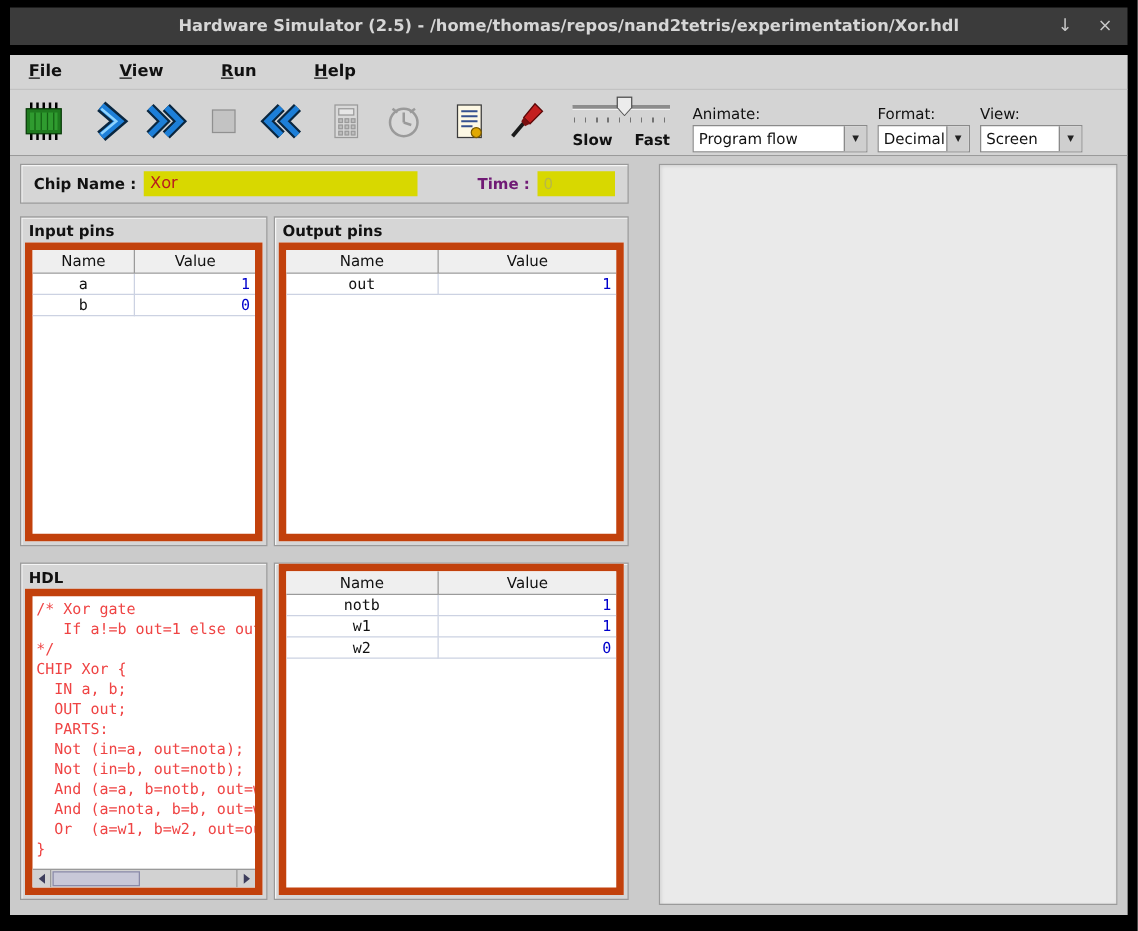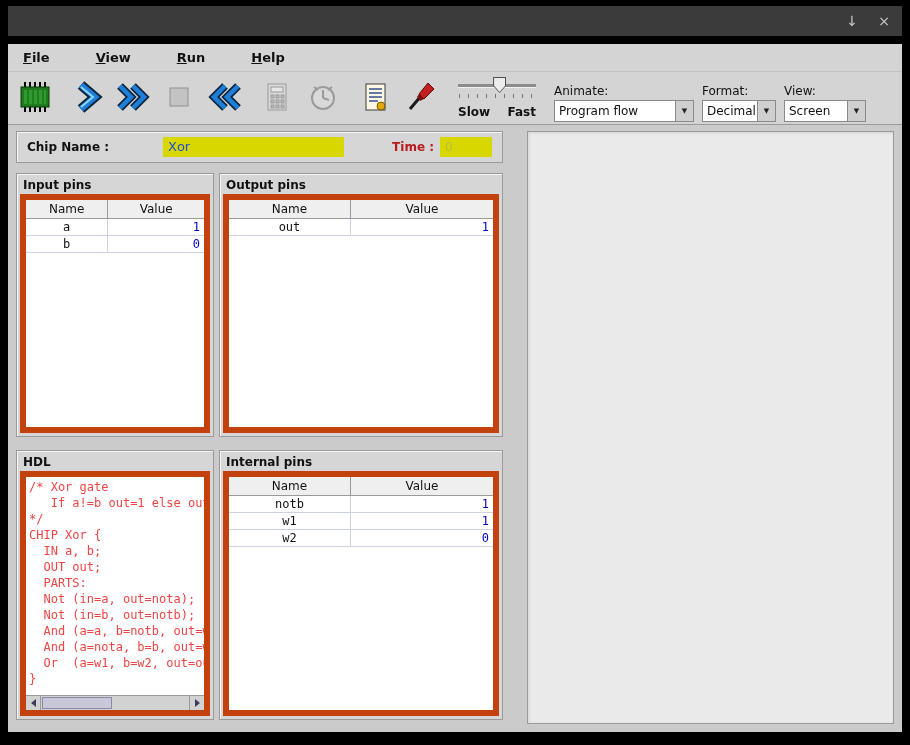--- a/index.html
+++ b/index.html
@@ -42,22 +42,22 @@
 
   
   .content { flex:1; background:#cbcbcb; padding:6px 8px 8px 8px; display:flex; gap:24px; overflow:hidden; }
   .left-col { width:487px; flex:0 0 auto; display:flex; flex-direction:column; }
   .right-panel { flex:1; border:1px solid #9a9a9a; background:#eaeaea; box-shadow:inset 1px 1px 3px rgba(0,0,0,0.10); }
 
   .panel { background:#d6d6d6; border:1px solid #9a9a9a; box-shadow:inset 1px 1px 0 rgba(255,255,255,0.75); }
 
   .chip-bar { height:32px; display:flex; align-items:center; padding:0 10px; margin-bottom:10px; flex:0 0 auto; }
   .chip-label { font-weight:bold; font-size:12px; margin-right:6px; white-space:nowrap; }
-  .chip-field { width:226px; height:20px; background:#d8d800; color:#1d4ed8; font-size:13px; line-height:20px; padding-left:5px; overflow:hidden; white-space:nowrap;margin-left:48px; }
-  .time-label { font-weight:bold; color:#b91c1c; margin-left:48px; margin-right:6px; white-space:nowrap; }
+  .chip-field { width:226px; height:20px; background:#d8d800; color:#b91c1c; font-size:13px; line-height:20px; padding-left:5px; overflow:hidden; white-space:nowrap; }
+  .time-label { font-weight:bold; color:#701a75; margin-left:48px; margin-right:6px; white-space:nowrap; }
   .time-field { width:64px; height:20px; background:#d8d800; color:#b9b944; font-size:12px; line-height:20px; padding-left:5px; }
 
   .row { display:flex; gap:5px; flex:0 0 auto; }
   .row1 { height:264px; margin-bottom:13px; }
   .row2 { height:270px; }
   .pin-panel { display:flex; flex-direction:column; }
   .w-fixed { width:198px; flex:0 0 auto; } .grow { flex:1; }
   .panel-title { font-weight:bold; font-size:12px; padding:4px 6px 2px 6px; }
   .scroll { flex:1; margin:0 3px 3px 3px; background:#fff; border:6px solid #c2410c; overflow:hidden; position:relative; }
 
@@ -78,20 +78,21 @@
   .tri-right { width:0; height:0; border-top:4px solid transparent; border-bottom:4px solid transparent; border-left:5px solid #3d3d5c; }
   .sb-track { flex:1; position:relative; }
   .sb-thumb { position:absolute; left:1px; top:1px; bottom:1px; width:70px; background:#c8c8d8; border:1px solid #8a8aa8; }
 </style>
 </head>
 <body>
 
 <div class="frame">
 
   <div class="titlebar">
+    <div class="title">Hardware Simulator (2.5) - /home/thomas/repos/nand2tetris/experimentation/Xor.hdl</div>
     <div class="tb-btns">
       <span class="tb-btn">↓</span>
       <span class="tb-btn">×</span>
     </div>
   </div>
 
   <div class="app">
 
     <div class="menubar">
       <span class="menu-item">File</span>
@@ -332,21 +333,20 @@
                 <div class="sb-track">
                   <div class="sb-thumb"></div>
                 </div>
                 <div class="sb-btn rightb">
                     <span class="tri-right"></span>
                   </div>
               </div>
             </div>
           </div>
           <div class="panel pin-panel grow">
-            <div class="panel-title">Internal pins</div>
             <div class="scroll">
               <table class="pins-table">
                 <thead>
                     <tr>
                   <th>Name</th>
                   <th>Value</th>
                 </tr>
                   </thead>
                 <tbody>
                     <tr>

